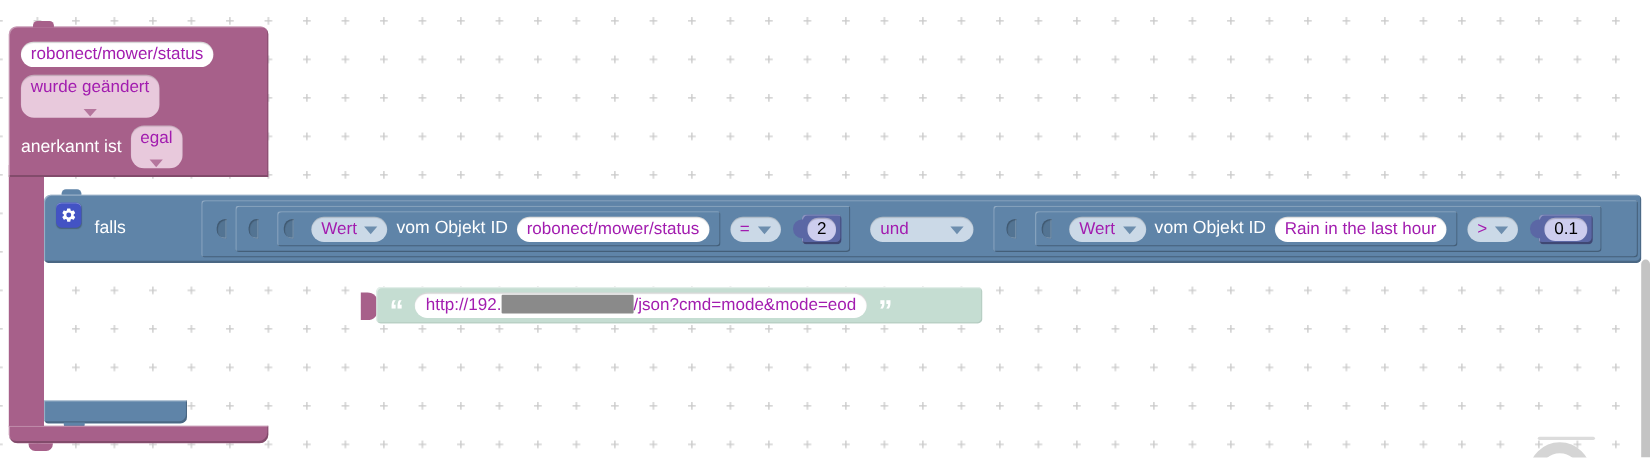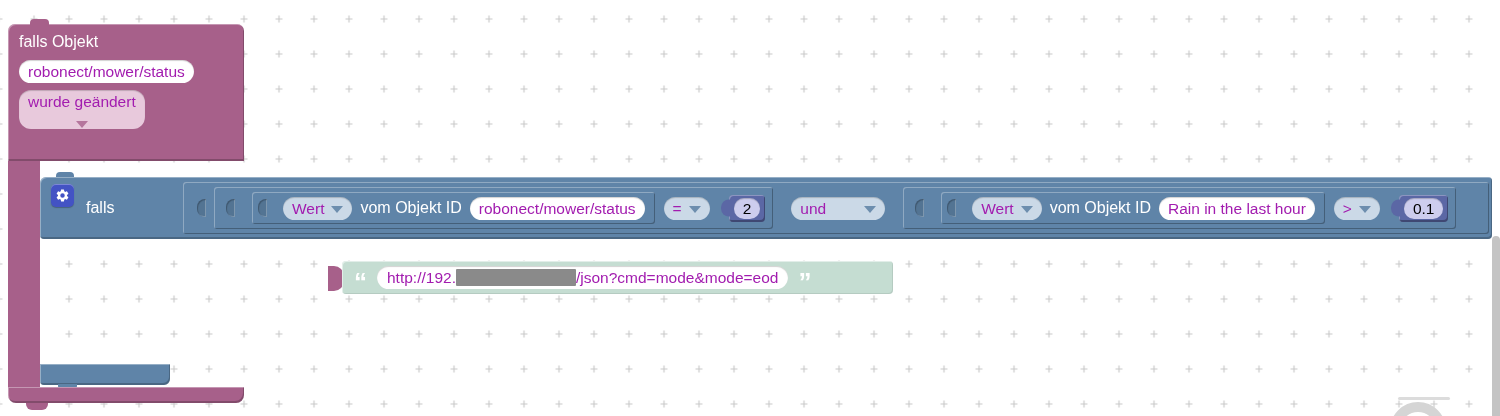--- a/index.html
+++ b/index.html
@@ -109,27 +109,33 @@
       </pattern>
     </defs>
     <rect width="1500" height="416" fill="url(#gridp)"></rect>
   </svg>
 
   <div class="blk" id="trash-lid"></div>
   <div class="blk" id="trash"></div>
 
   <div class="blk purple bevel" id="trigger-head">
     <div class="bump"></div>
-    <div class="lbl">falls Objekt</div>
     <div class="row">
       <span class="pill pill-white">robonect/mower/status</span>
     </div>
     <div class="row">
       <span class="pill pill-pink">
         <span>wurde geändert</span>
+        <span class="arrow"></span>
+      </span>
+    </div>
+    <div class="row">
+      <span class="lbl">anerkannt ist</span>
+      <span class="pill pill-pink">
+        <span>egal</span>
         <span class="arrow"></span>
       </span>
     </div>
   </div>
   <div class="blk purple" id="trigger-spine"></div>
   <div class="blk purple bevel" id="trigger-foot">
     <div class="bump"></div>
   </div>
 
   <div class="blk blue bevel" id="if-header">

